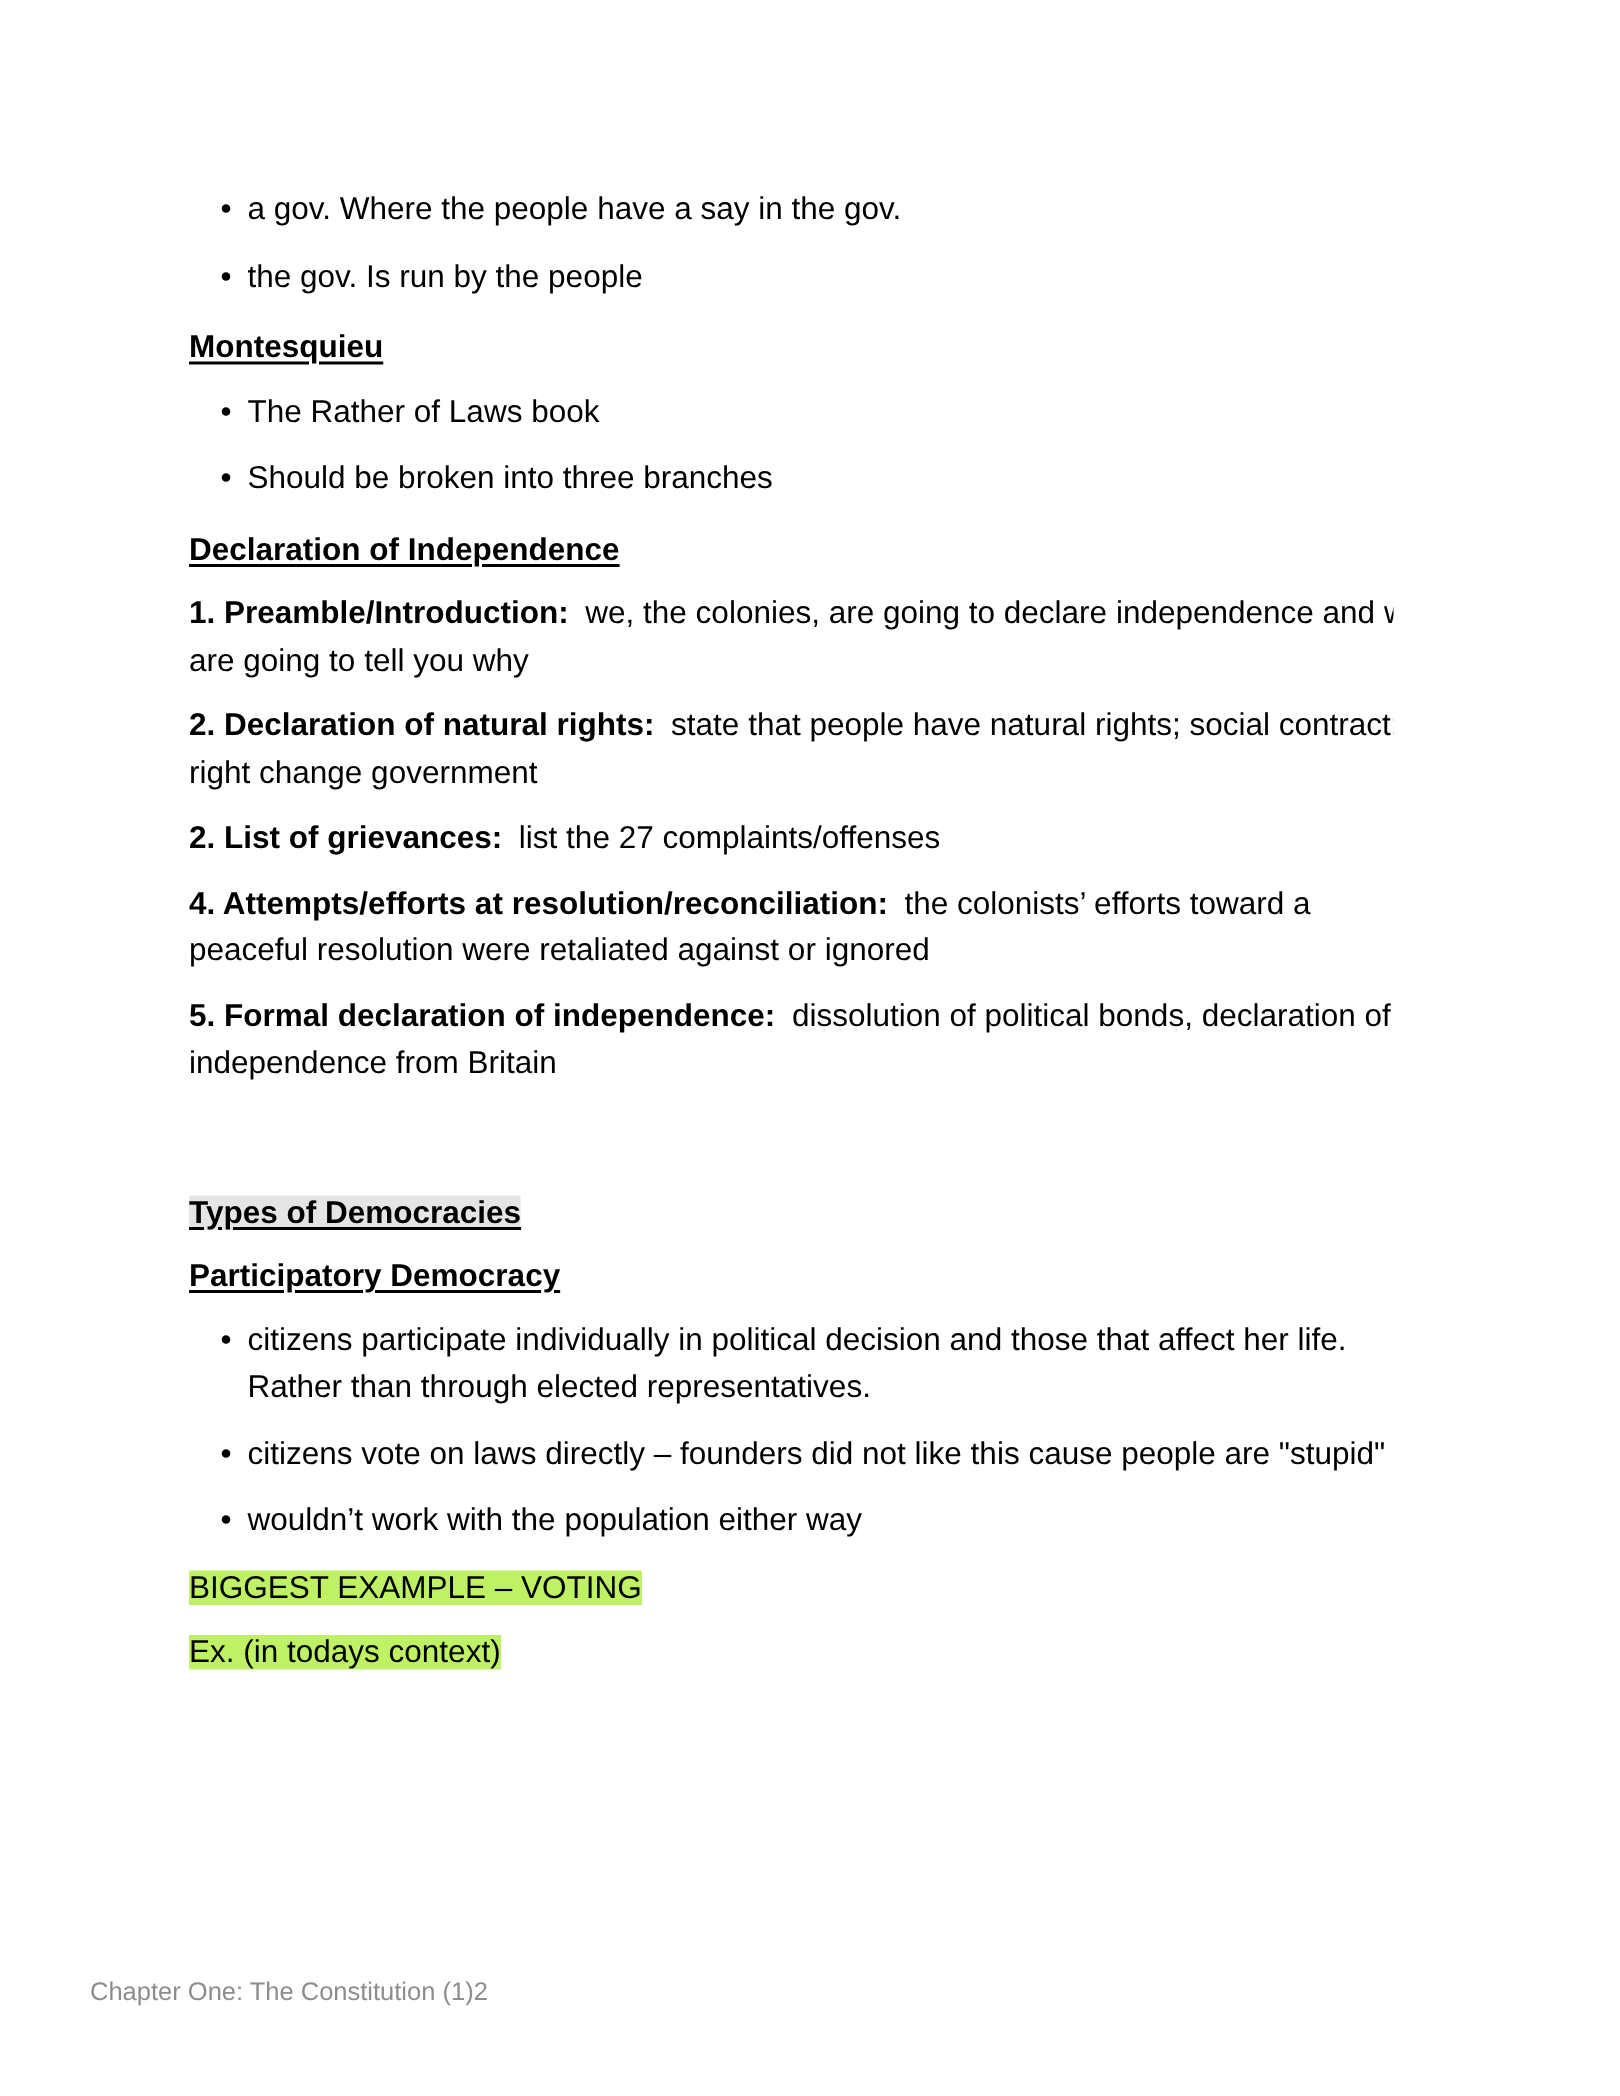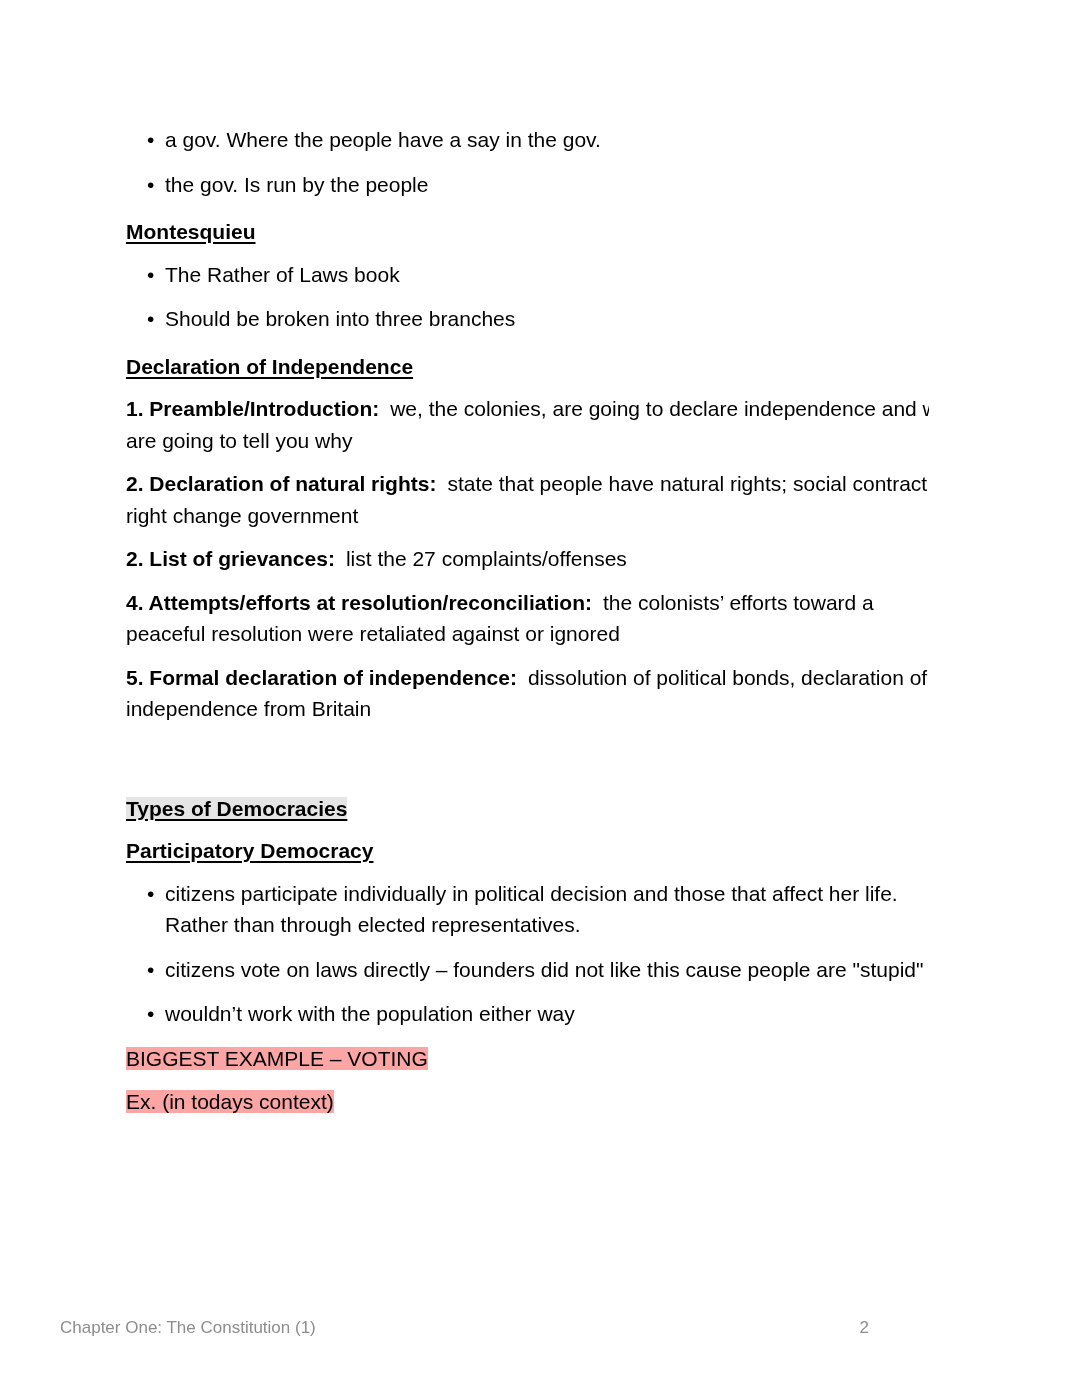--- a/index.html
+++ b/index.html
@@ -72,35 +72,34 @@
   .numbered .label { font-weight: bold; }
   .numbered .gap { display: inline-block; width: 11px; }
 
   
   .hl-pink {
     background: #e5e5e5;
     box-decoration-break: clone;
     -webkit-box-decoration-break: clone;
   }
   .hl-blue {
-    background: #fca5a5;
+    background: #bef264;
     box-decoration-break: clone;
     -webkit-box-decoration-break: clone;
   }
 
   .spacer-lg { height: 46px; }
 
   
   .footer {
     position: absolute;
     left: 60px;
     right: 60px;
     top: 1316px;
     display: flex;
-    justify-content: space-between;
     align-items: baseline;
     font-size: 17px;
     line-height: 24px;
     color: #8d8d8d;
   }
 </style>
 </head>
 <body>
 
 <div class="page">

